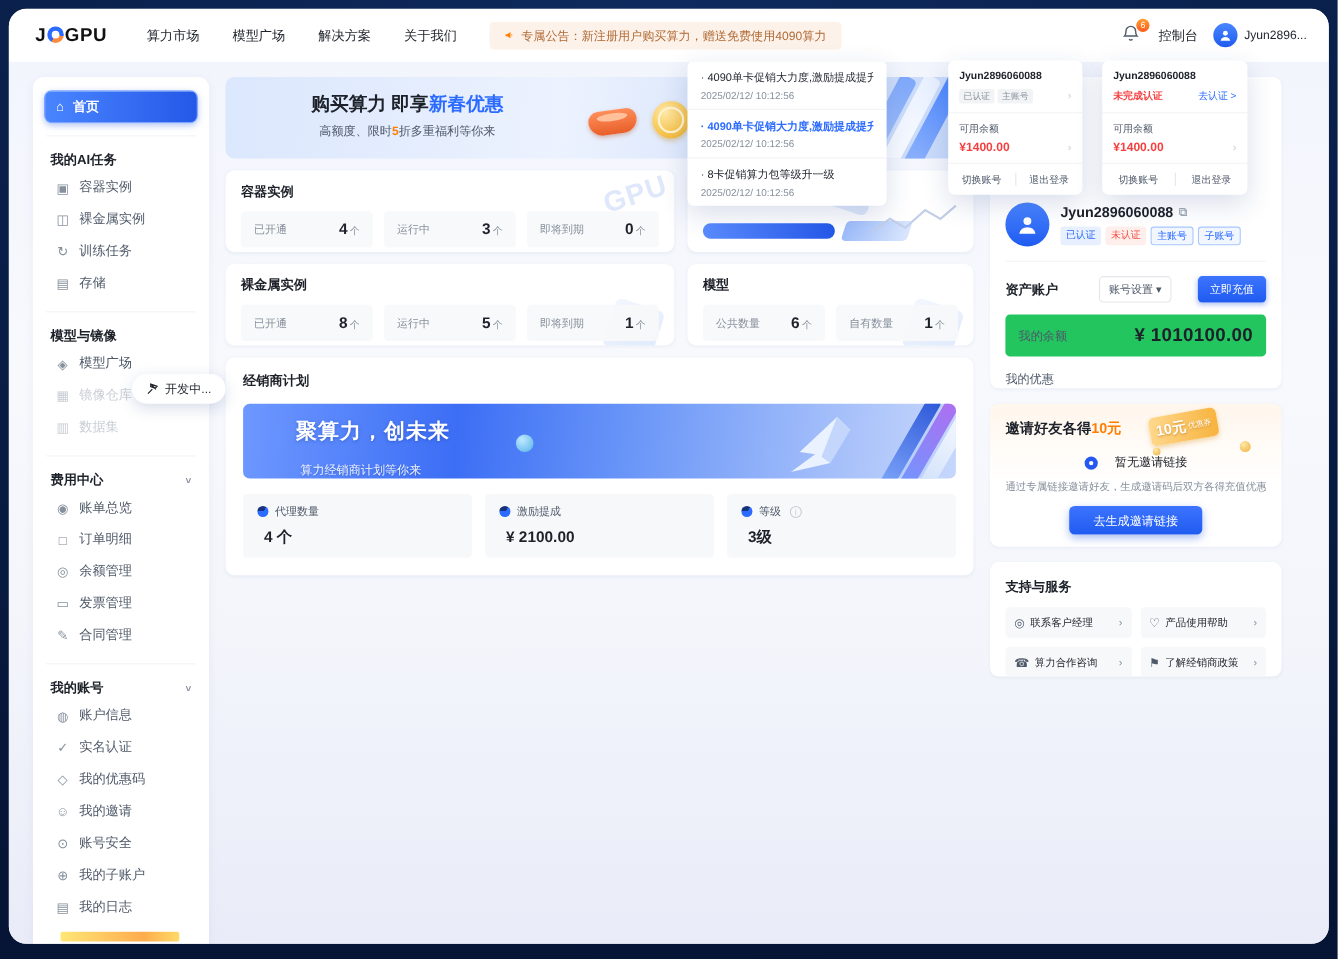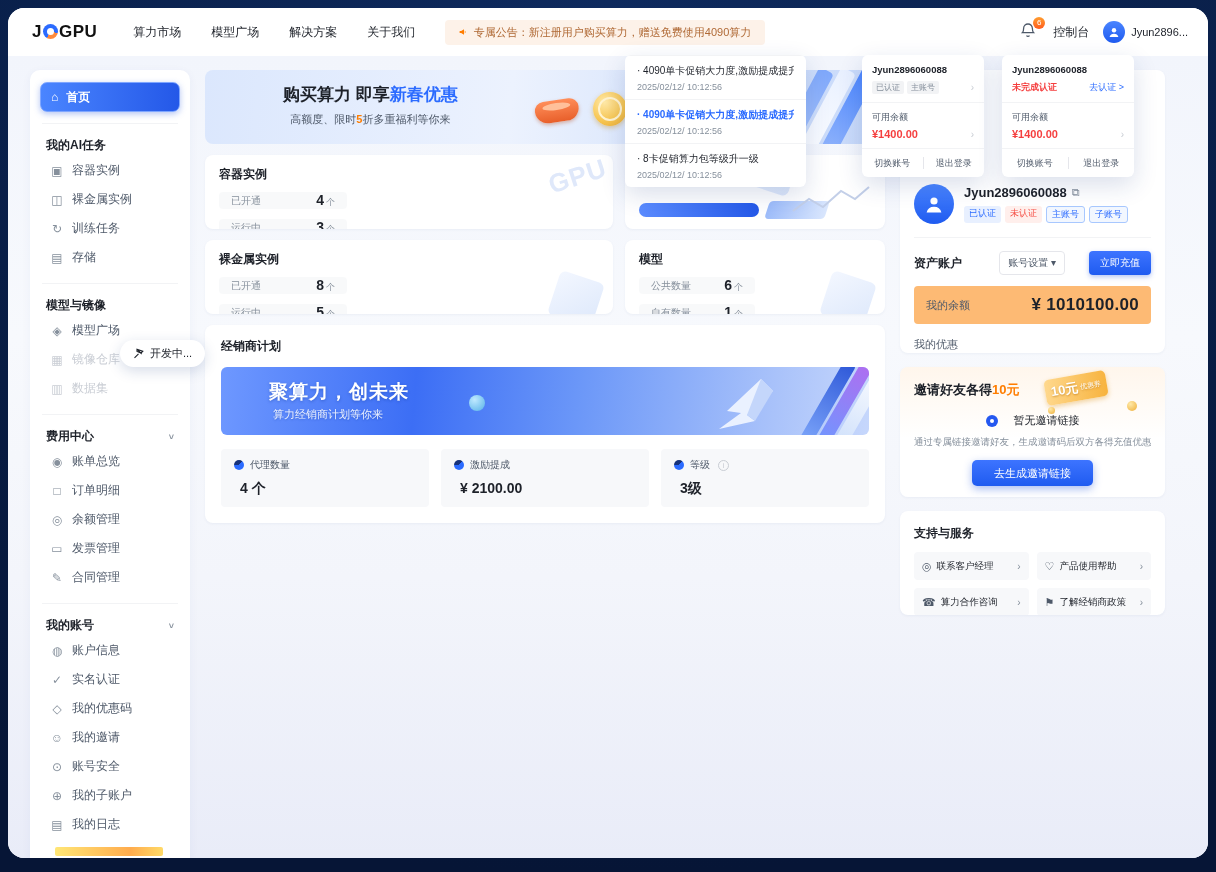--- a/index.html
+++ b/index.html
@@ -56,39 +56,39 @@
   .coin::after{content:"";position:absolute;inset:5px;border-radius:50%;border:2px solid #fff3cf;}
   .ingot { position:absolute; left:330px; top:30px; width:44px; height:22px; border-radius:10px 10px 14px 14px; background:linear-gradient(180deg,#ff8e5a,#e85f2a); transform:rotate(-8deg); box-shadow:0 2px 4px rgba(180,70,20,.35);}
   .ingot::after{content:"";position:absolute;left:8px;top:3px;width:28px;height:7px;border-radius:50%;background:#ffc09a;}
   .hero-stripes { position:absolute; right:10px; top:-6px; width:90px; height:90px; }
   .stripe { position:absolute; width:16px; height:110px; transform:rotate(28deg); border-radius:4px;}
   
   .row { display:flex; gap:12px; margin-top:11px; }
   .card { background:#fff; border-radius:8px; box-shadow:0 1px 3px rgba(25,50,110,.05); position:relative; overflow:hidden;}
   .stat-card { padding:11px 14px 13px; height:74px; }
   .stat-title { font-size:12px; font-weight:bold; color:#1d2129; }
-  .stats-row { display:flex; gap:10px; margin-top:9px;flex-direction:column; }
+  .stats-row { display:flex; gap:10px; margin-top:9px; }
   .tile { flex:1; max-width:128px; height:33px; background:#f7f8faE6; border-radius:4px; display:flex; align-items:center; justify-content:space-between; padding:0 12px; position:relative; z-index:2;}
   .tile-label { font-size:10px; color:#86909c; }
   .tile-val { font-size:14px; font-weight:bold; color:#1d2129; }
   .tile-unit { font-size:9px; color:#86909c; font-weight:normal; margin-left:2px;}
   .ghost { position:absolute; right:6px; top:6px; font-size:26px; font-weight:bold; color:#dfe8fa; transform:rotate(-18deg); letter-spacing:1px; z-index:1;}
   .cube { position:absolute; right:14px; bottom:-8px; width:46px; height:46px; background:linear-gradient(135deg,#f3f7ff,#dde8fb); transform:rotate(18deg); border-radius:6px; z-index:1;}
   
   .promo-card { height:74px; }
   .promo-bar { position:absolute; left:14px; bottom:12px; width:120px; height:14px; border-radius:7px; background:linear-gradient(90deg,#5b8cff,#2458e8); }
   .promo-wedge { position:absolute; left:142px; bottom:10px; width:60px; height:18px; border-radius:4px; background:linear-gradient(90deg,#9dbcfa,#d9e6fd); transform:skewX(-18deg);}
   
   .reseller { margin-top:11px; padding:13px 16px 16px; }
   .res-title { font-size:12px; font-weight:bold; color:#1d2129; }
   .res-desc { font-size:11px; color:#86909c; margin-top:9px; }
   .res-banner { margin-top:12px; height:68px; border-radius:6px; position:relative; overflow:hidden;
     background:linear-gradient(95deg,#6e98ff 0%,#3c6ef5 30%,#6b97f8 55%,#a9c2fa 85%,#c6d7fc 100%); }
   .res-banner-title { position:absolute; left:48px; top:12px; font-size:19px; font-weight:bold; color:#fff; text-shadow:0 1px 3px rgba(20,60,160,.45); letter-spacing:1px;}
-  .res-banner-sub { position:absolute; left:52px; top:40px; font-size:11px; color:#eef3ff; text-shadow:0 1px 2px rgba(20,60,160,.4);}
+  .res-banner-sub { position:absolute; left:52px; top:53px; font-size:11px; color:#eef3ff; text-shadow:0 1px 2px rgba(20,60,160,.4);}
   .res-ball { position:absolute; left:248px; top:28px; width:16px; height:16px; border-radius:50%; background:radial-gradient(circle at 35% 30%,#bfe9ff,#55b1e8);}
   .res-arrow { position:absolute; right:70px; top:4px; width:110px; height:62px;}
   .res-stripe { position:absolute; top:-10px; width:13px; height:95px; transform:rotate(30deg); border-radius:3px;}
   .res-stats { display:flex; gap:12px; margin-top:14px; }
   .res-tile { flex:1; background:#f7f8fa; border-radius:4px; padding:9px 13px; height:58px;}
   .res-tile-head { display:flex; align-items:center; gap:6px; font-size:10px; color:#4e5969;}
   .dot2 { width:10px; height:10px; border-radius:50%; background:conic-gradient(from 40deg,#2b6bff 0 65%,#16327c 65% 100%); }
   .info-i { width:11px; height:11px; border-radius:50%; border:1px solid #c9cdd4; color:#c9cdd4; font-size:8px; line-height:10px; text-align:center; margin-left:2px;}
   .res-tile-val { font-size:14px; font-weight:bold; color:#1d2129; margin:8px 0 0 6px; }
   
@@ -101,21 +101,21 @@
   .badges { display:flex; gap:4px; margin-top:6px; }
   .badge { font-size:9px; border-radius:3px; padding:1px 5px; white-space:nowrap;}
   .badge.blue { background:#e8f0ff; color:#2b6bff; }
   .badge.red { background:#ffefec; color:#f54e45; }
   .badge.outline { background:#f2f7ff; color:#2b6bff; border:1px solid #a8c8ff; }
   .profile-div { height:1px; background:#f2f3f5; margin:13px 0; }
   .asset-head { display:flex; align-items:center; }
   .asset-title { font-size:12px; font-weight:bold; color:#1d2129; margin-right:auto;}
   .btn-ghost { height:24px; border:1px solid #e5e6eb; border-radius:4px; background:#fff; font-size:10px; color:#4e5969; padding:0 8px; display:flex; align-items:center; gap:4px; cursor:pointer;}
   .btn-primary { height:24px; border:none; border-radius:4px; background:linear-gradient(180deg,#3d74ff,#1f5bf0); font-size:10px; color:#fff; padding:0 11px; margin-left:24px; cursor:pointer; box-shadow:0 2px 5px rgba(40,90,220,.35);}
-  .balance-row { margin-top:11px; background:#fdba74; border-radius:4px; height:38px; display:flex; align-items:center; justify-content:space-between; padding:0 12px;}
+  .balance-row { margin-top:11px; background:#22c55e; border-radius:4px; height:38px; display:flex; align-items:center; justify-content:space-between; padding:0 12px;}
   .balance-label { font-size:11px; color:#4e5969; }
   .balance-val { font-size:17px; font-weight:bold; color:#1d2129; letter-spacing:.3px;}
   .coupons-label { font-size:11px; color:#4e5969; margin-top:13px; }
   
   .invite-card { margin-top:14px; padding:14px; height:130px; background:linear-gradient(180deg,#fff6ec 0%,#ffffff 55%);}
   .invite-title { font-size:13px; font-weight:bold; color:#1d2129; }
   .invite-title .amt { color:#ff7d00; }
   .gold-ticket { position:absolute; right:58px; top:8px; width:62px; height:26px; border-radius:5px; background:linear-gradient(100deg,#ffd98f,#f7b23c); transform:rotate(-10deg); box-shadow:0 2px 5px rgba(220,150,30,.4); color:#fff; font-weight:bold; font-size:13px; text-align:center; line-height:26px; text-shadow:0 1px 2px rgba(180,110,10,.6);}
   .gold-ticket .sm { font-size:7px; vertical-align:2px; margin-left:2px; font-weight:normal;}
   .gold-dot { position:absolute; border-radius:50%; background:radial-gradient(circle at 35% 30%,#ffe9a8,#eeae37);}

